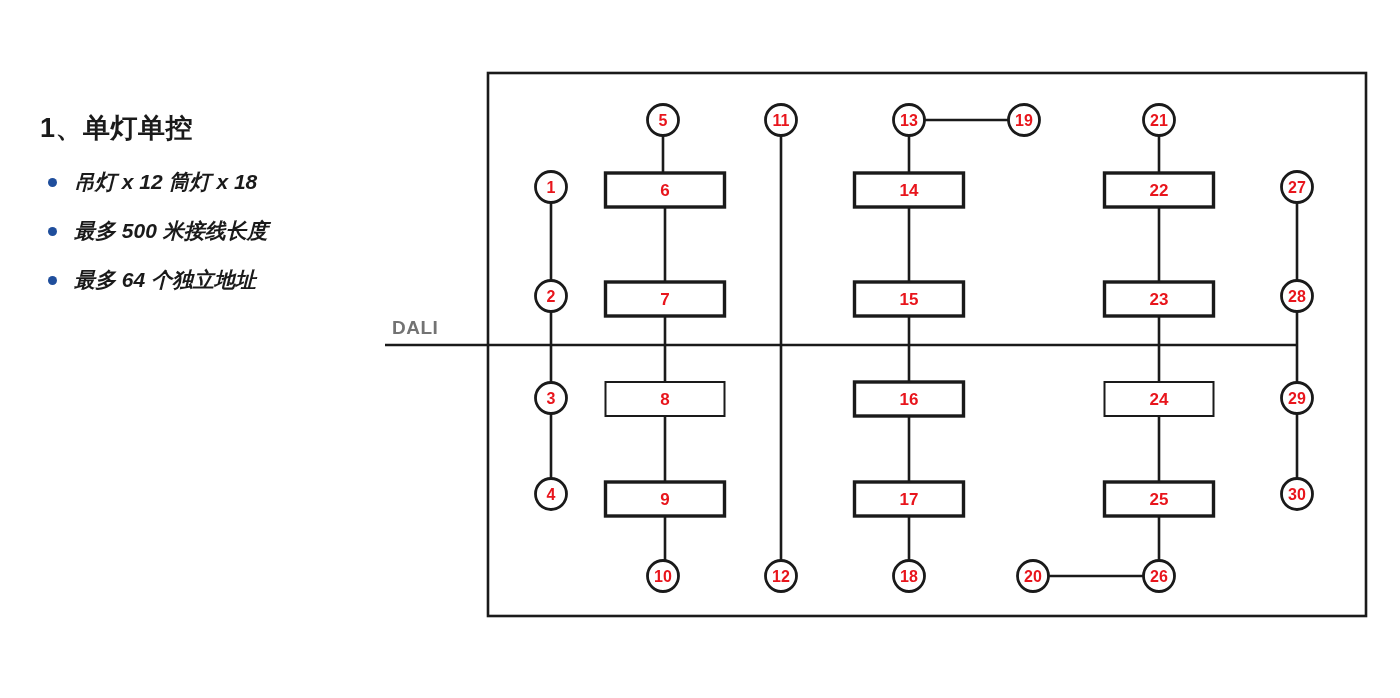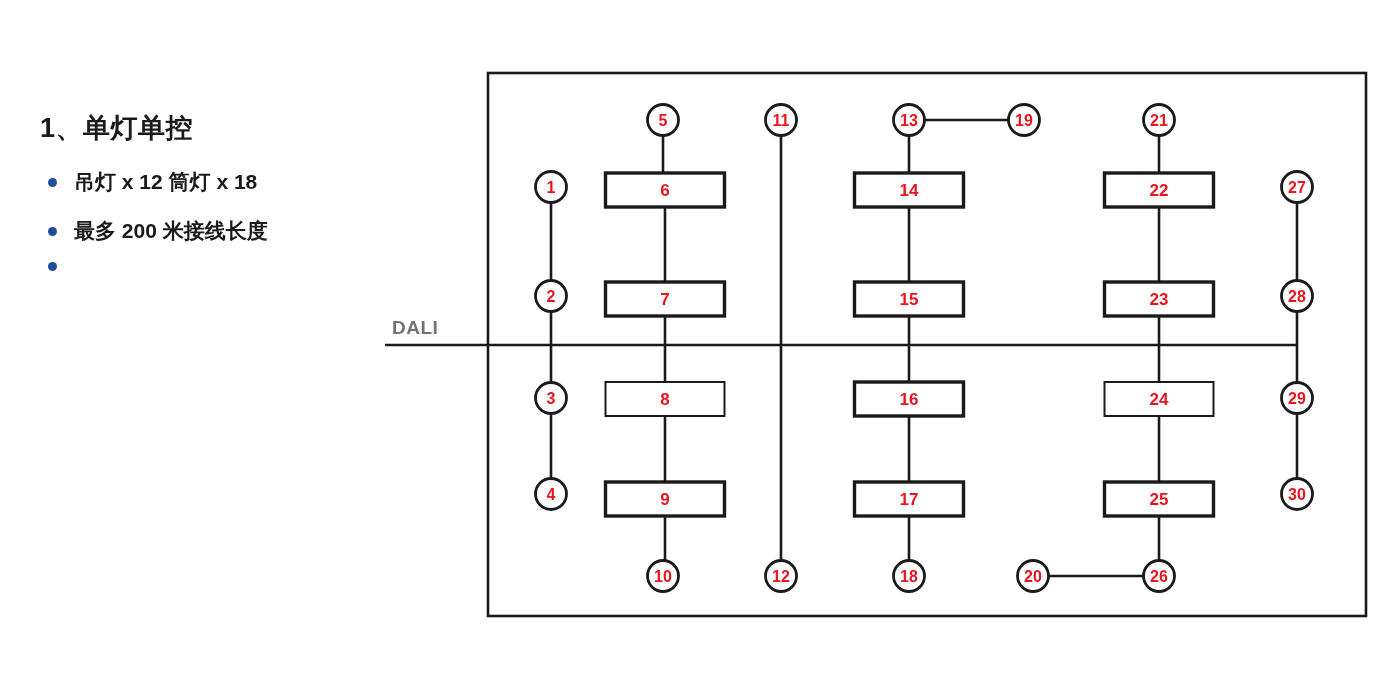--- a/index.html
+++ b/index.html
@@ -11,21 +11,21 @@
     position:relative;
   }
   #stage{position:absolute;left:0;top:0;width:1304px;height:698px;}
 
   
   .panel{position:absolute;left:40px;top:110px;width:360px;}
   .panel-title{
     font-size:27px;font-weight:700;color:#1a1a1a;
     letter-spacing:0.5px;white-space:nowrap;
   }
-  .bullets{margin:22px 0 0 0;padding:0;list-style:none;}
+  .bullets{margin:22px 0 0 0;padding:0;list-style:none;font-style:italic;}
   .bullets li{
     position:relative;
     padding-left:34px;
     margin-bottom:21px;
     font-size:21px;
     font-weight:600;
     color:#1a1a1a;
     white-space:nowrap;
   }
   .bullets li .dot{
@@ -52,24 +52,25 @@
 
   <div class="panel">
     <div class="panel-title">1、单灯单控</div>
     <ul class="bullets">
       <li>
         <span class="dot"></span>
         <span>吊灯 x 12   筒灯 x 18</span>
       </li>
       <li>
         <span class="dot"></span>
-        <span>最多 200 米接线长度</span>
+        <span>最多 500 米接线长度</span>
       </li>
       <li>
         <span class="dot"></span>
+        <span>最多 64 个独立地址</span>
       </li>
     </ul>
   </div>
 
   <div class="dali-label">DALI</div>
 
   <svg id="wiring" width="1400" height="698">
     <g id="g-border">
         <rect x="488" y="73" width="878" height="543" fill="none" stroke="#1a1a1a" stroke-width="2.6"></rect>
       </g>

